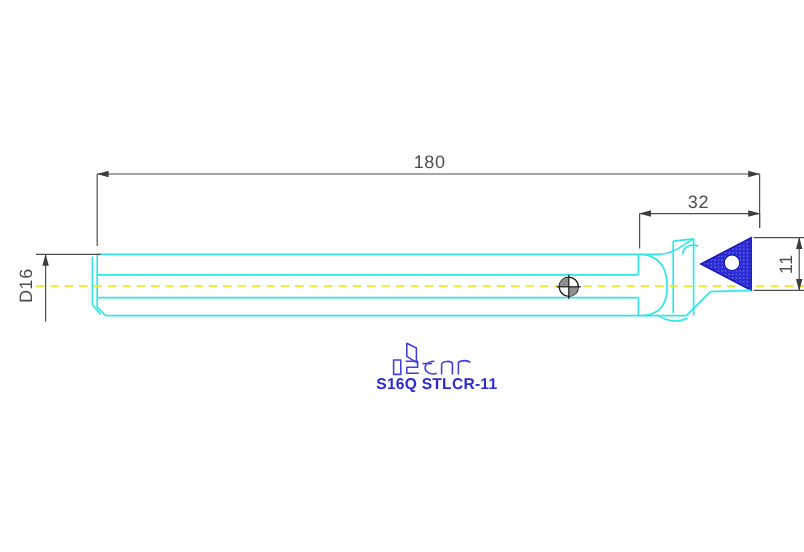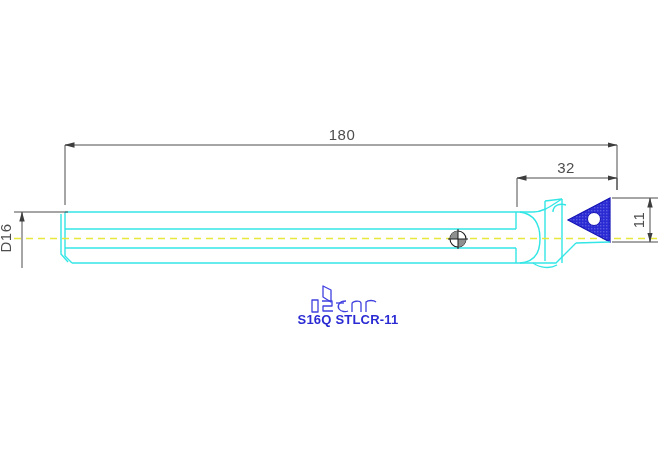--- a/index.html
+++ b/index.html
@@ -9,21 +9,21 @@
   }
   body {
     width: 670px;
     height: 460px;
     position: relative;
     overflow: hidden;
     font-family: "Liberation Sans", sans-serif;
   }
   #drawing-root {
     position: absolute;
-    left: 0;
+    left: 16px;
     top: 0;
     width: 572px;
     height: 460px;
   }
   svg.cad {
     display: block;
     width: 670px;
     height: 460px;
   }
   .dim-text {

